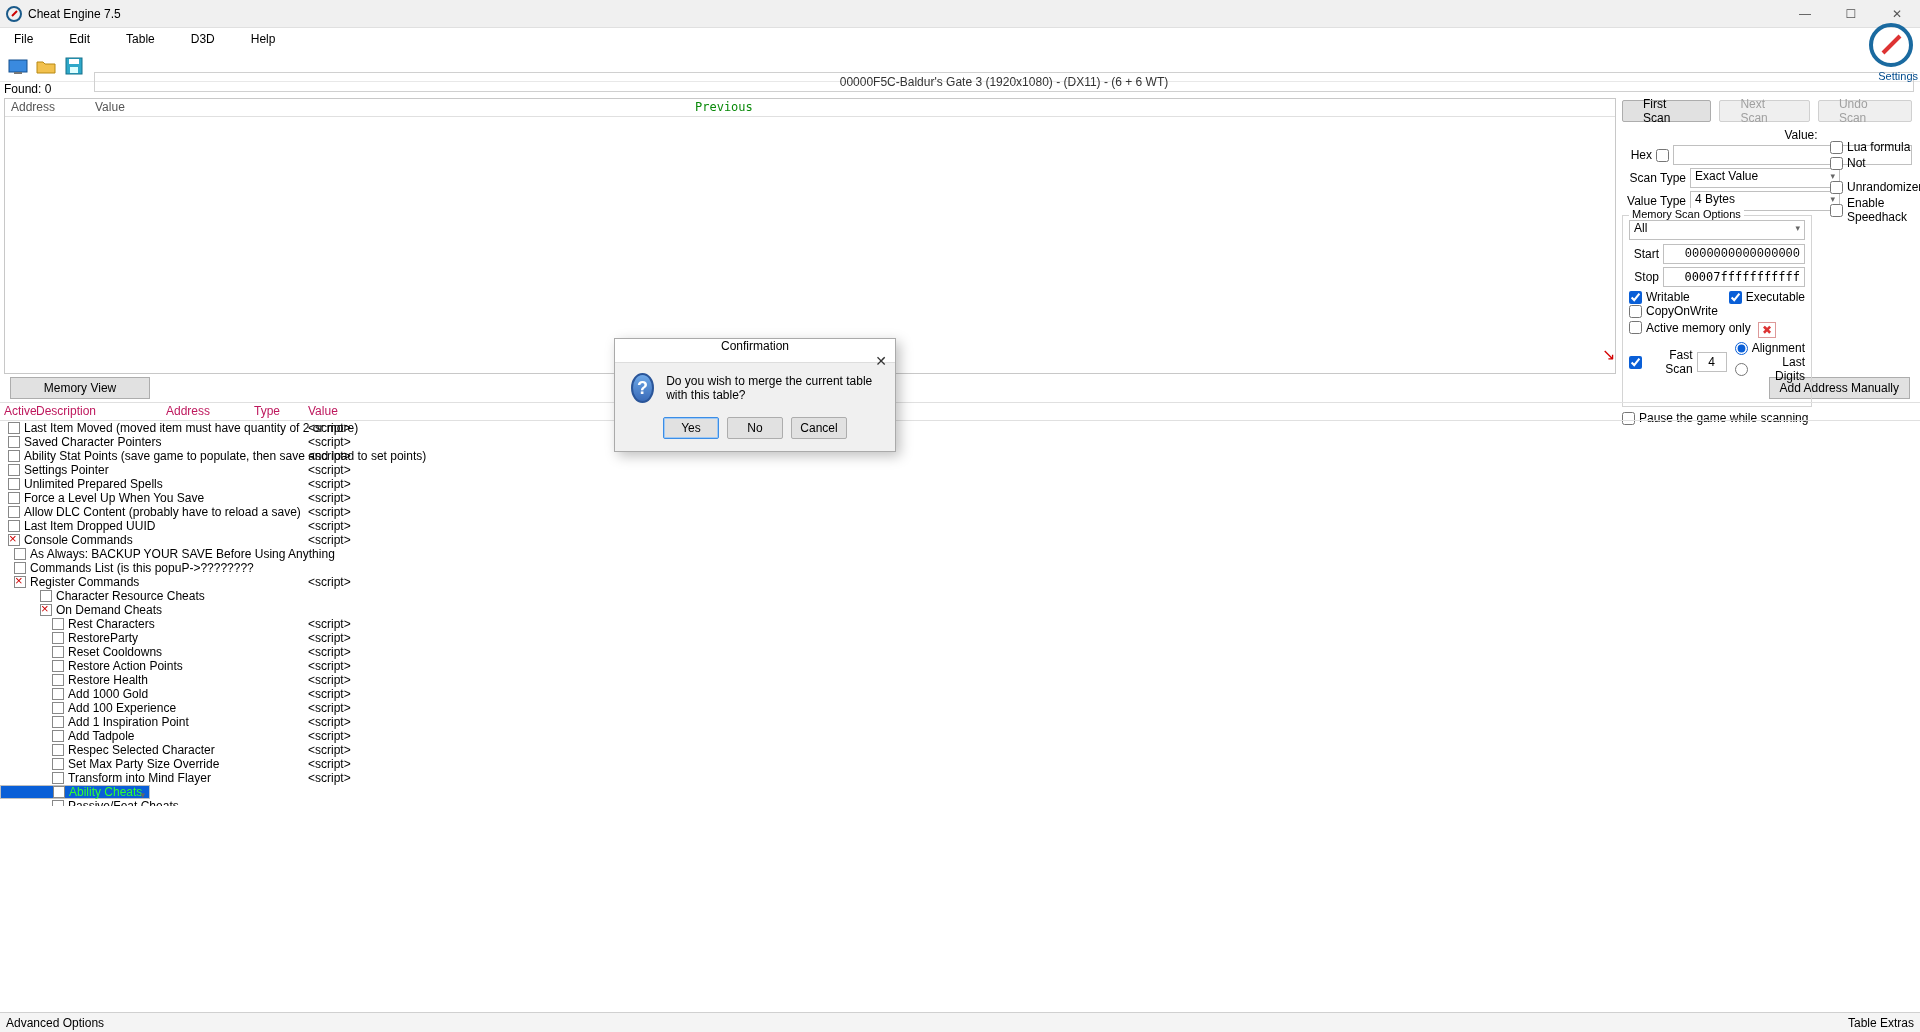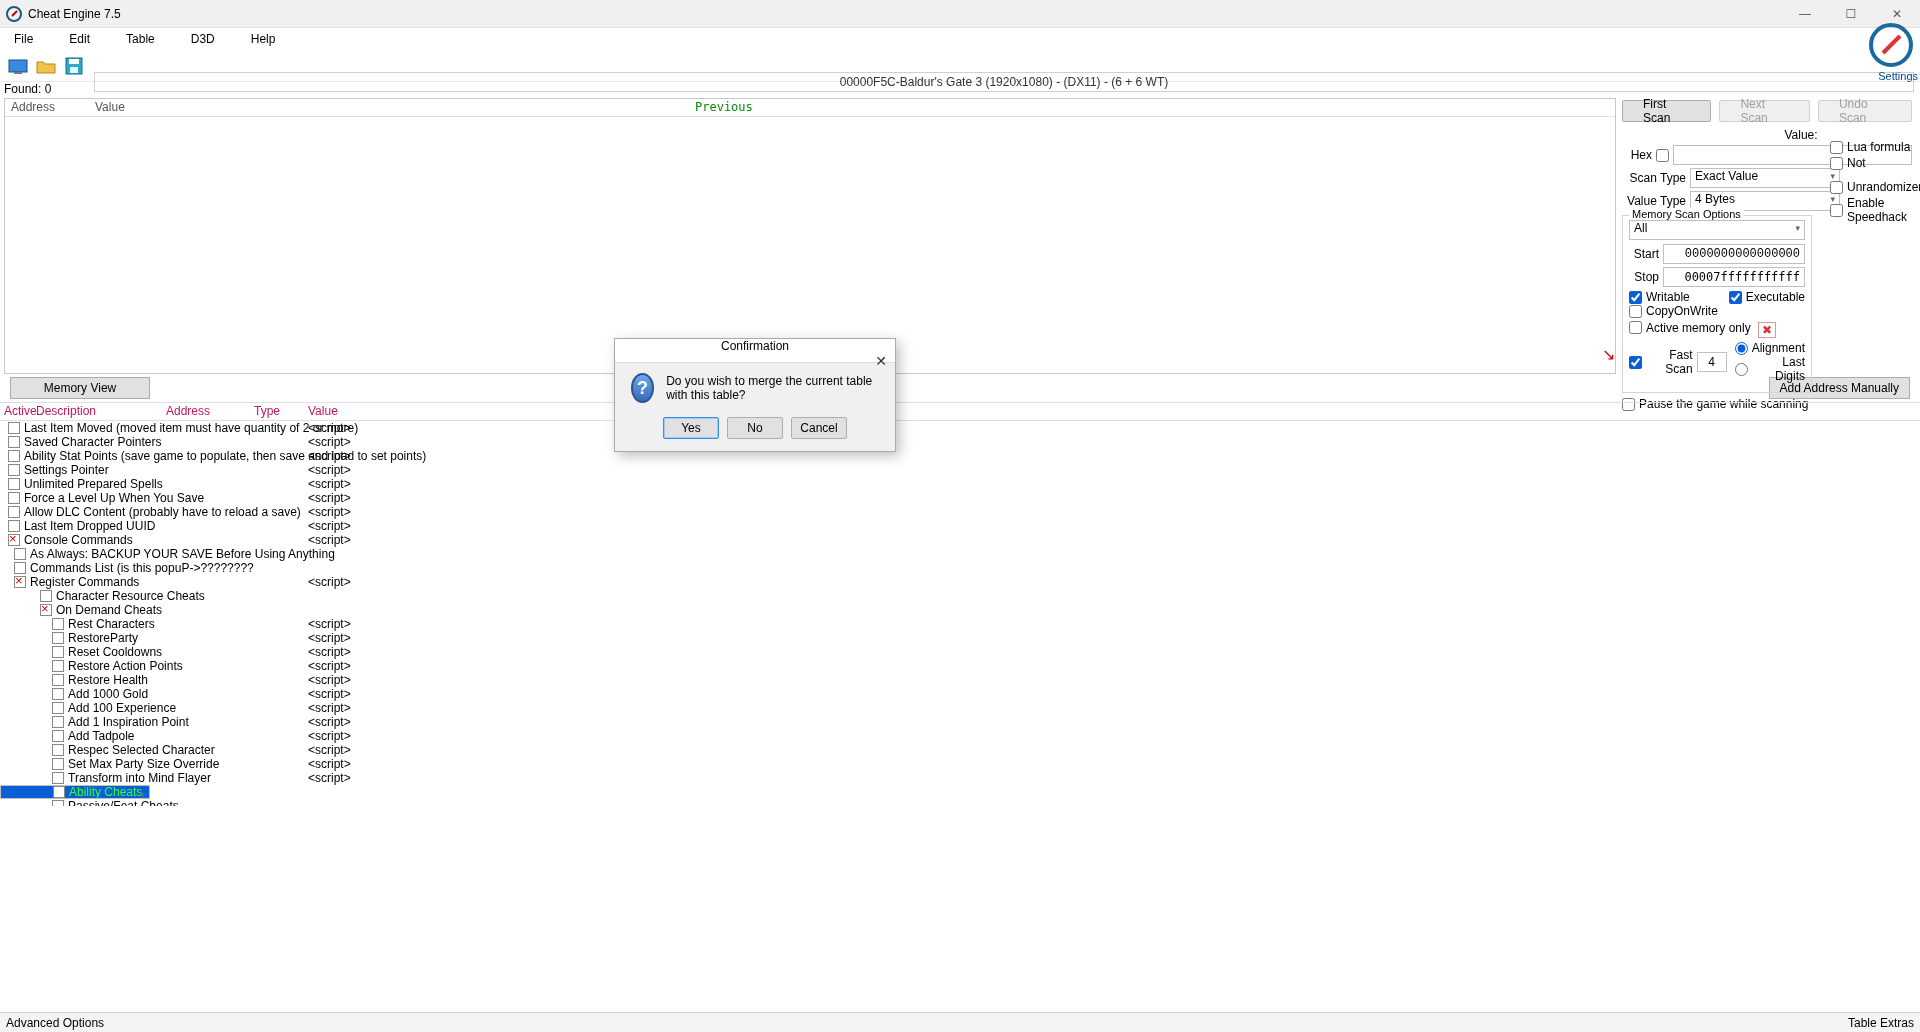--- a/index.html
+++ b/index.html
@@ -27,21 +27,21 @@
 .scanpanel { width:300px; padding:2px 8px 2px 2px; position:relative; }
 .btnrow { display:flex; gap:8px; margin-bottom:6px; justify-content:space-between; }
 .wbtn { height:22px; padding:7px 20px; border:1px solid #adadad; background:#e1e1e1; border-radius:2px; display:inline-flex; align-items:center; }
 .wbtn.disabled { color:#a0a0a0; background:#efefef; border-color:#d0d0d0; }
 .formrow { display:flex; align-items:center; margin-bottom:3px; gap:4px; }
 .formrow label { text-align:right; font-size:12px; }
 .formrow .lbl { width:64px; }
 .tinput { height:20px; border:1px solid #c0c0c0; padding:0 4px; }
 .sel { height:20px; border:1px solid #c0c0c0; padding:0 4px; background:#fff; position:relative; width:150px; }
 .sel::after { content:"▾"; position:absolute; right:4px; top:2px; font-size:9px; color:#666; }
-.mem-group { border:1px solid #d4d4d4; padding:4px 6px 6px 6px; margin-top:4px; position:relative; }
+.mem-group { border:1px solid #d4d4d4; padding:4px 6px 20px 6px; margin-top:4px; position:relative; }
 .mem-group .legend { position:absolute; top:-8px; left:6px; background:#fff; padding:0 3px; font-size:11px; }
 .cb { display:inline-flex; align-items:center; gap:4px; font-size:12px; }
 .cb input { width:13px; height:13px; }
 .right-extras { position:absolute; left:210px; top:42px; display:flex; flex-direction:column; gap:2px; }
 .arrow-down-right { position:absolute; left:-18px; bottom:10px; color:#d40000; font-size:16px; }
 .action-row { display:flex; align-items:center; padding:2px 4px; height:28px; }
 .memview-btn { width:140px; height:22px; border:1px solid #adadad; background:#e1e1e1; display:flex; align-items:center; justify-content:center; margin-left:6px; }
 .addaddr-btn { margin-left:auto; margin-right:6px; height:22px; padding:0 10px; border:1px solid #adadad; background:#e1e1e1; display:flex; align-items:center; }
 
 .table-area { height: 404px; overflow:hidden; border-top:1px solid #e0e0e0; position:relative; }

